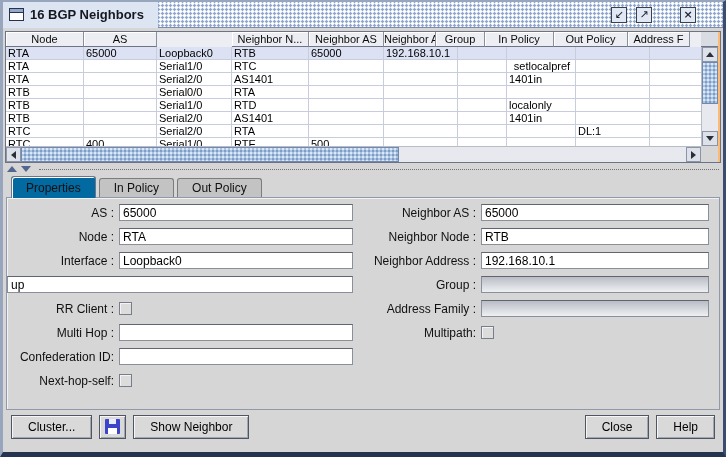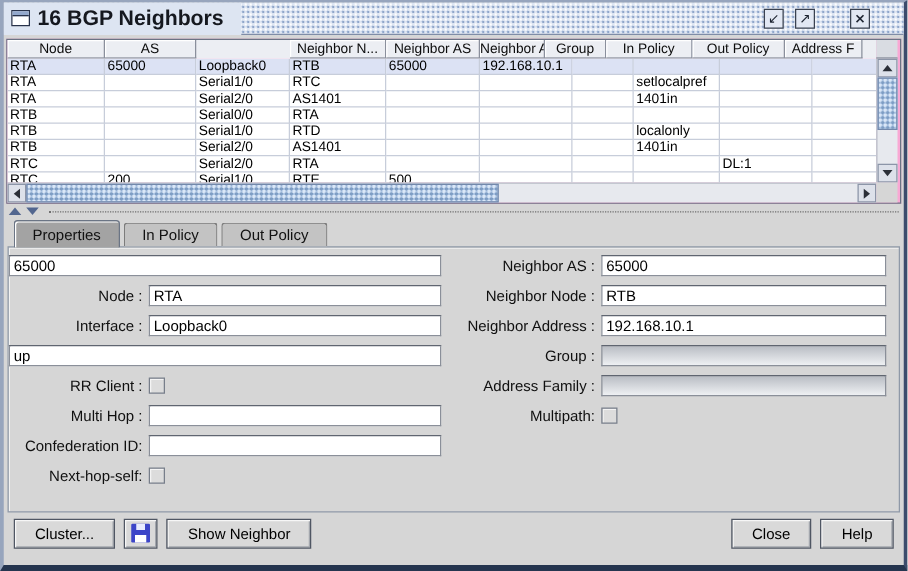--- a/index.html
+++ b/index.html
@@ -23,32 +23,32 @@
       radial-gradient(circle at 1.5px 1.5px, #8fa6ca 28%, rgba(0,0,0,0) 34%);
     background-size:4px 4px; background-position:0 0, 2px 2px;
     border-bottom:1px solid #7f8ca6;
   }
   .title-solid {
     display:flex; align-items:center; gap:6px; height:26px;
     background:#dde5f2; padding:0 14px 0 6px;
   }
   .win-icon { width:15px; height:13px; border:1px solid #28324a; background:#fff; position:relative; }
   .win-icon::before { content:""; position:absolute; left:0; top:0; right:0; height:3px; background:#93a8cc; border-bottom:1px solid #28324a; }
-  .title-text { font-size:17px; font-weight:bold; color:#15181f; white-space:nowrap; }
+  .title-text { font-size:13px; font-weight:bold; color:#15181f; white-space:nowrap; }
   .tb-spacer { flex:1; }
   .tb-btn {
     width:16px; height:16px; margin-left:9px; background:#e2e8f3;
     border:1px solid #39414f; color:#1c2330; font-size:11px; line-height:14px;
     text-align:center; cursor:default; user-select:none; font-family:"DejaVu Sans",sans-serif;
   }
   .tb-btn.close { margin-left:28px; margin-right:27px; font-weight:bold; }
 
   
   .table-block { padding:3px 2px 0 2px; }
-  .table-frame { border:1px solid #6b7384; background:#f9a8d4; }
+  .table-frame { border:1px solid #6b7384; background:#fdba74; }
   .table-grid { display:grid; grid-template-columns:1fr 17px; grid-template-rows:15px 99px 16px; width:712px; }
   .thead { display:flex; overflow:hidden; background:#eceef3; }
   .hcell {
     flex:0 0 auto; font-size:11px; color:#0c0c0c; text-align:center;
     line-height:14px; background:#eceef3; white-space:nowrap; overflow:hidden;
     border-right:1px solid #8a8f9c; border-bottom:1px solid #6e7483;
     box-shadow: inset 1px 1px 0 #ffffff;
   }
   .hcorner { background:#d9dce2; border-bottom:1px solid #6e7483; }
   .tbody { overflow:hidden; background:#fff; }
@@ -92,21 +92,21 @@
   .div-dots { flex:1; height:0; border-top:1px dotted #6f6f6f; margin-left:4px; }
 
   
   .tabbar { display:flex; align-items:flex-end; padding:0 0 0 8px; height:22px; position:relative; z-index:2; }
   .tab {
     font-size:12px; color:#111; padding:3px 14px 2px 14px; margin-right:3px;
     background:#c3c3c3; border:1px solid #7c7c7c; border-bottom:none;
     border-radius:3px 3px 0 0; height:19px; line-height:13px;
   }
   .tab.active {
-    background:#a3a3a3; border-color:#6b7585; height:22px; padding-top:5px;
+    background:#0369a1; border-color:#6b7585; height:22px; padding-top:5px;
     margin-bottom:-1px; box-shadow: inset 1px 1px 0 #ffffff;
   }
 
   
   .content {
     margin:0 3px; height:213px; background:#d6d6d6;
     border:1px solid #8f99a8; box-shadow: inset 1px 1px 0 #f2f2f2;
     display:flex; padding-top:6px; position:relative; z-index:1;
   }
   .fcol { width:50%; display:flex; flex-direction:column; }
@@ -185,21 +185,21 @@
               <div class="tcell" style="width: 62px;"></div>
             </div>
             <div class="trow">
               <div class="tcell" style="width: 78px;">RTA</div>
               <div class="tcell" style="width: 73px;"></div>
               <div class="tcell" style="width: 75px;">Serial1/0</div>
               <div class="tcell" style="width: 77px;">RTC</div>
               <div class="tcell" style="width: 75px;"></div>
               <div class="tcell" style="width: 74px;"></div>
               <div class="tcell" style="width: 49px;"></div>
-              <div class="tcell" style="width: 69px;">setlocalpref</div>
+              <div class="tcell" style="width: 69px; text-align: center;">setlocalpref</div>
               <div class="tcell" style="width: 74px;"></div>
               <div class="tcell" style="width: 62px;"></div>
             </div>
             <div class="trow">
               <div class="tcell" style="width: 78px;">RTA</div>
               <div class="tcell" style="width: 73px;"></div>
               <div class="tcell" style="width: 75px;">Serial2/0</div>
               <div class="tcell" style="width: 77px;">AS1401</div>
               <div class="tcell" style="width: 75px;"></div>
               <div class="tcell" style="width: 74px;"></div>
@@ -251,21 +251,21 @@
               <div class="tcell" style="width: 77px;">RTA</div>
               <div class="tcell" style="width: 75px;"></div>
               <div class="tcell" style="width: 74px;"></div>
               <div class="tcell" style="width: 49px;"></div>
               <div class="tcell" style="width: 69px;"></div>
               <div class="tcell" style="width: 74px;">DL:1</div>
               <div class="tcell" style="width: 62px;"></div>
             </div>
             <div class="trow">
               <div class="tcell" style="width: 78px;">RTC</div>
-              <div class="tcell" style="width: 73px;">200</div>
+              <div class="tcell" style="width: 73px;">400</div>
               <div class="tcell" style="width: 75px;">Serial1/0</div>
               <div class="tcell" style="width: 77px;">RTE</div>
               <div class="tcell" style="width: 75px;">500</div>
               <div class="tcell" style="width: 74px;"></div>
               <div class="tcell" style="width: 49px;"></div>
               <div class="tcell" style="width: 69px;"></div>
               <div class="tcell" style="width: 74px;"></div>
               <div class="tcell" style="width: 62px;"></div>
             </div>
           </div>
@@ -302,20 +302,21 @@
 
   <div class="tabbar">
     <div class="tab active">Properties</div>
     <div class="tab">In Policy</div>
     <div class="tab">Out Policy</div>
   </div>
 
   <div class="content">
     <div class="fcol left" id="form-left">
         <div class="frow">
+          <span class="flabel">AS :</span>
           <input type="text" class="tfield" value="65000" style="">
         </div>
         <div class="frow">
           <span class="flabel">Node :</span>
           <input type="text" class="tfield" value="RTA" style="">
         </div>
         <div class="frow">
           <span class="flabel">Interface :</span>
           <input type="text" class="tfield" value="Loopback0" style="">
         </div>

